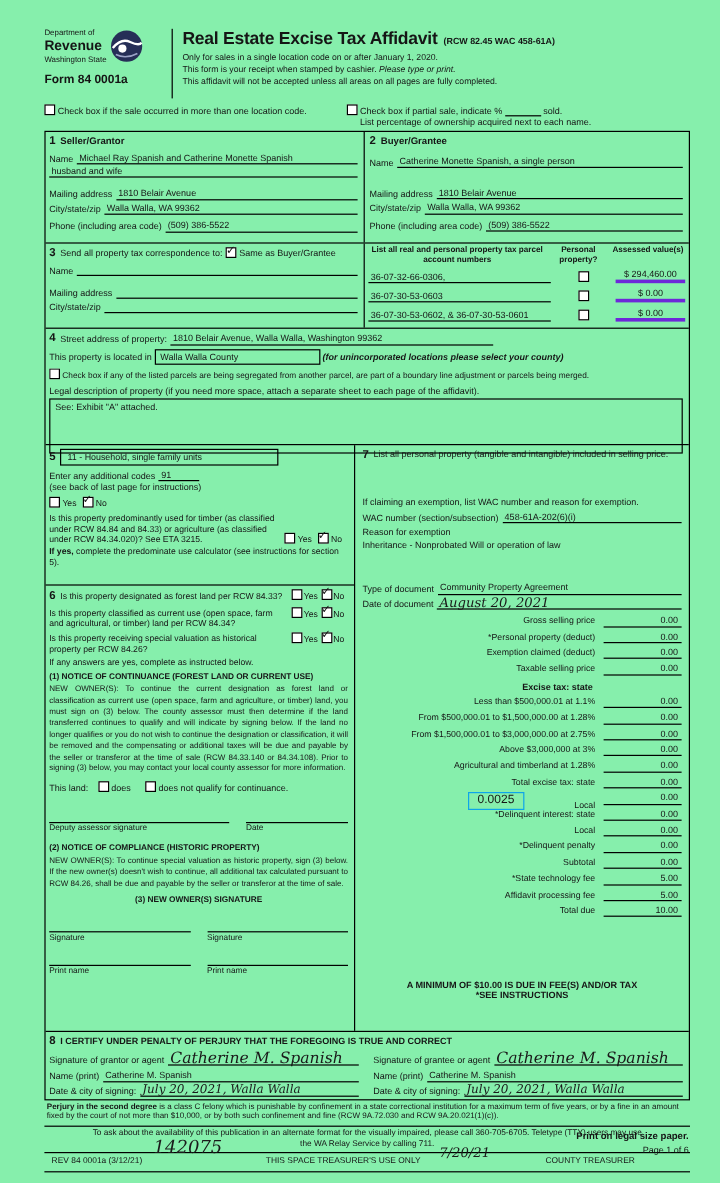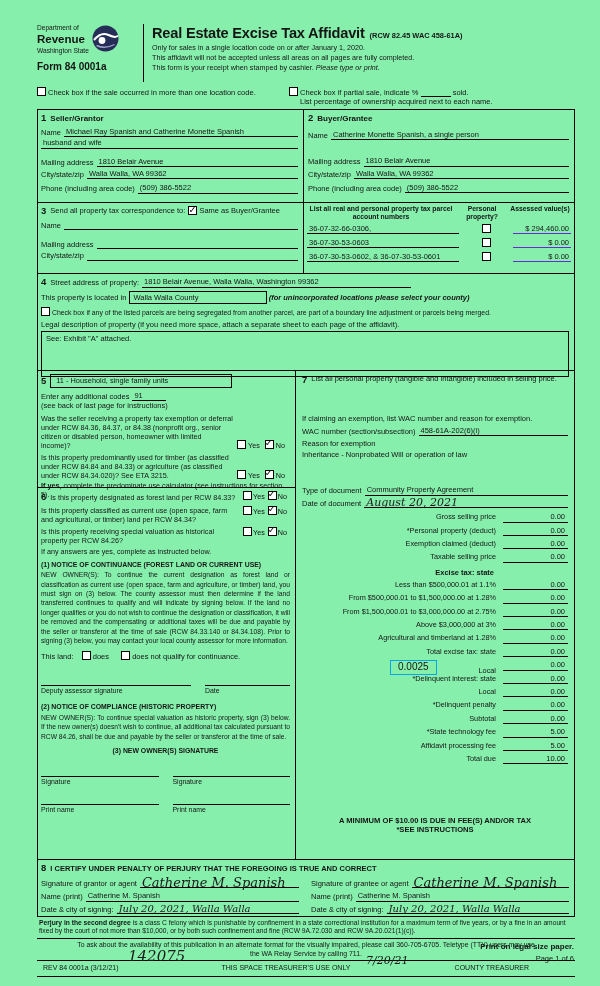--- a/index.html
+++ b/index.html
@@ -45,21 +45,21 @@
   .r3{display:flex;height:70px;border-bottom:1px solid #000}
   .s3l{width:257px;flex:none;border-right:1px solid #000;padding:2px 5px 2px 3px}
   .s3r{flex:1;padding:2px 3px}
   .pt-head{display:flex;text-align:center;font-weight:bold;font-size:6.8px;line-height:1.15}
   .ptc1{width:148px;flex:none}
   .ptc2{width:54px;flex:none}
   .ptc3{flex:1}
   .pt-row{display:flex;align-items:flex-end;margin-top:3.5px}
   .pt-row .ptc1{border-bottom:1px solid #000;padding:0 2px;white-space:nowrap;overflow:hidden;text-align:left}
   .pt-row .ptc2{text-align:center}
-  .pt-row .ptc3{border-bottom:1px solid #6d28d9;text-align:right;padding:0 2px;white-space:nowrap}
+  .pt-row .ptc3{border-bottom:3px solid #6d28d9;text-align:center;padding:0 2px;white-space:nowrap}
   .s4{height:92px;border-bottom:1px solid #000;padding:2px 5px 2px 3px}
   .cbox{display:inline-block;border:1px solid #000;padding:1px 4px;min-width:128px}
   .legalbox{border:1px solid #000;height:40px;margin-top:2px;padding:2px 4px}
   .nowrap{white-space:nowrap;overflow:hidden}
   .r567{display:flex;height:488px}
   .colL{width:257px;flex:none;border-right:1px solid #000;display:flex;flex-direction:column}
   .s5{border-bottom:1px solid #000;padding:3px 5px 3px 3px;height:110px}
   .s6{flex:1;padding:2px 5px 2px 3px}
   .s7{flex:1;padding:3px 6px 2px 6px;display:flex;flex-direction:column}
   .usecode{display:inline-block;border:1px solid #000;padding:1.5px 5px;width:170px;font-size:7.4px}
@@ -130,22 +130,22 @@
           </svg>
         </div>
         <div class="form-num">Form 84 0001a</div>
       </div>
       <div class="hdr-right">
         <div class="title-row">
           <span class="ftitle">Real Estate Excise Tax Affidavit</span>
           <span class="frcw">(RCW 82.45 WAC 458-61A)</span>
         </div>
         <div class="hnote">Only for sales in a single location code on or after January 1, 2020.</div>
+        <div class="hnote"><span>This form is your receipt when stamped by cashier. </span><i>Please type or print.</i></div>
         <div class="hnote">This affidavit will not be accepted unless all areas on all pages are fully completed.</div>
-        <div class="hnote"><span>This form is your receipt when stamped by cashier. </span><i>Please type or print.</i></div>
       </div>
     </div>
 
     <div class="cbrow">
       <div class="half1">
         <span class="cb"></span>
         <span>Check box if the sale occurred in more than one location code.</span>
       </div>
       <div class="half2">
         <div>
@@ -277,21 +277,20 @@
             <div class="fline" style="align-items:center">
               <span class="secnum">5</span>
               <span class="usecode">11 - Household, single family units</span>
             </div>
             <div class="fline mt3">
               <span class="flabel">Enter any additional codes</span>
               <span class="fvalue" style="flex:0 0 30px">91</span>
             </div>
             <div>(see back of last page for instructions)</div>
             <div class="q">
-              <span class="qt">Was the seller receiving a property tax exemption or deferral under RCW 84.36, 84.37, or 84.38 (nonprofit org., senior citizen or disabled person, homeowner with limited income)?</span>
               <span class="yn">
                 <span class="cb"></span><span class="cbl">Yes</span><span class="cb ck"></span><span class="cbl">No</span>
               </span>
             </div>
             <div class="q">
               <span class="qt">Is this property predominantly used for timber (as classified under RCW 84.84 and 84.33) or agriculture (as classified under RCW 84.34.020)? See ETA 3215.</span>
               <span class="yn">
                 <span class="cb"></span><span class="cbl">Yes</span><span class="cb ck"></span><span class="cbl">No</span>
               </span>
             </div>

